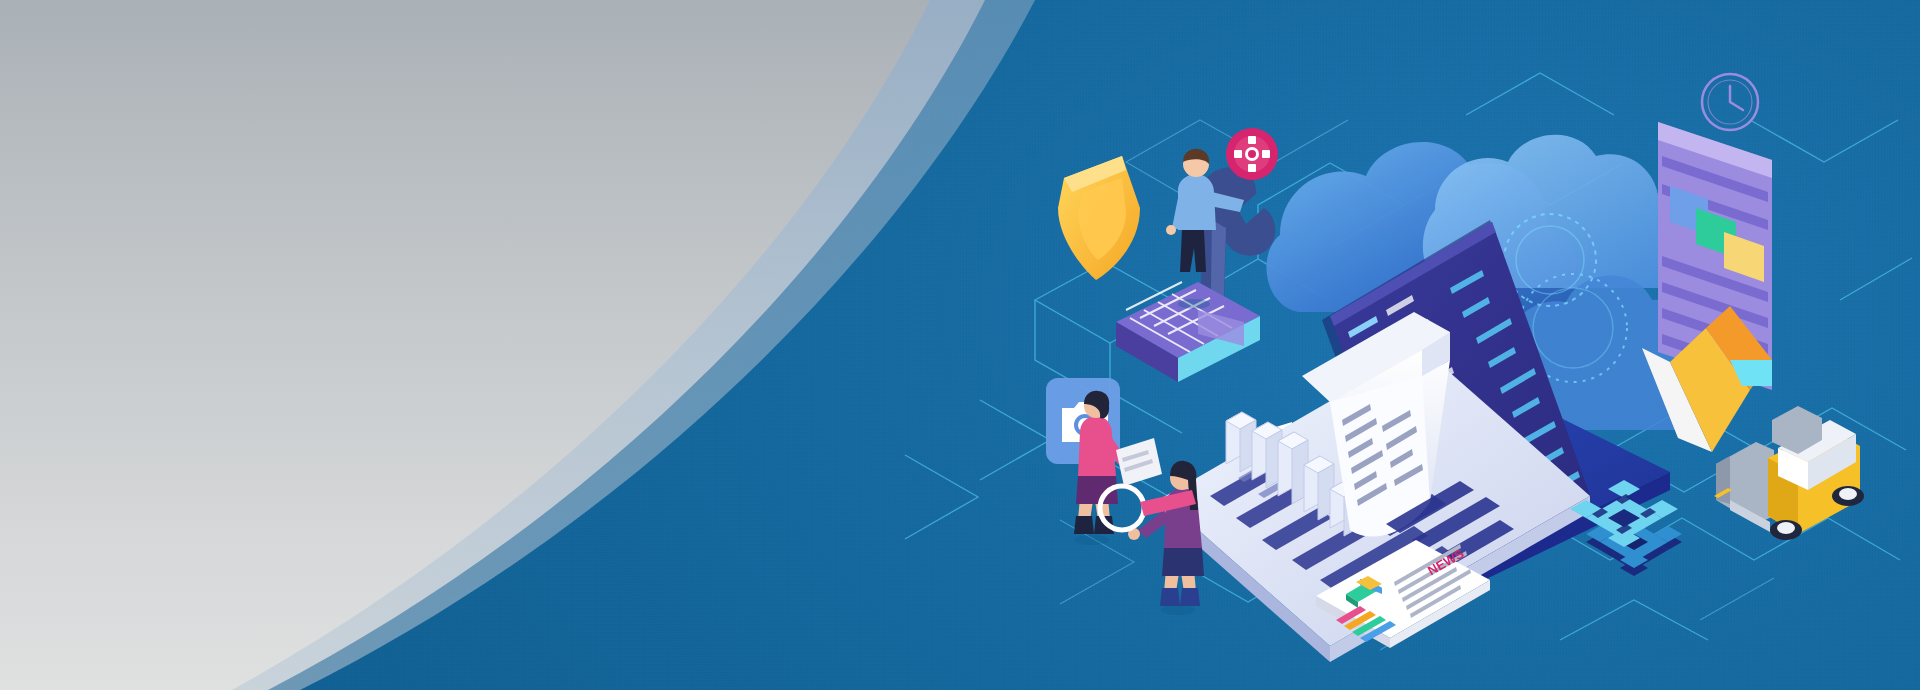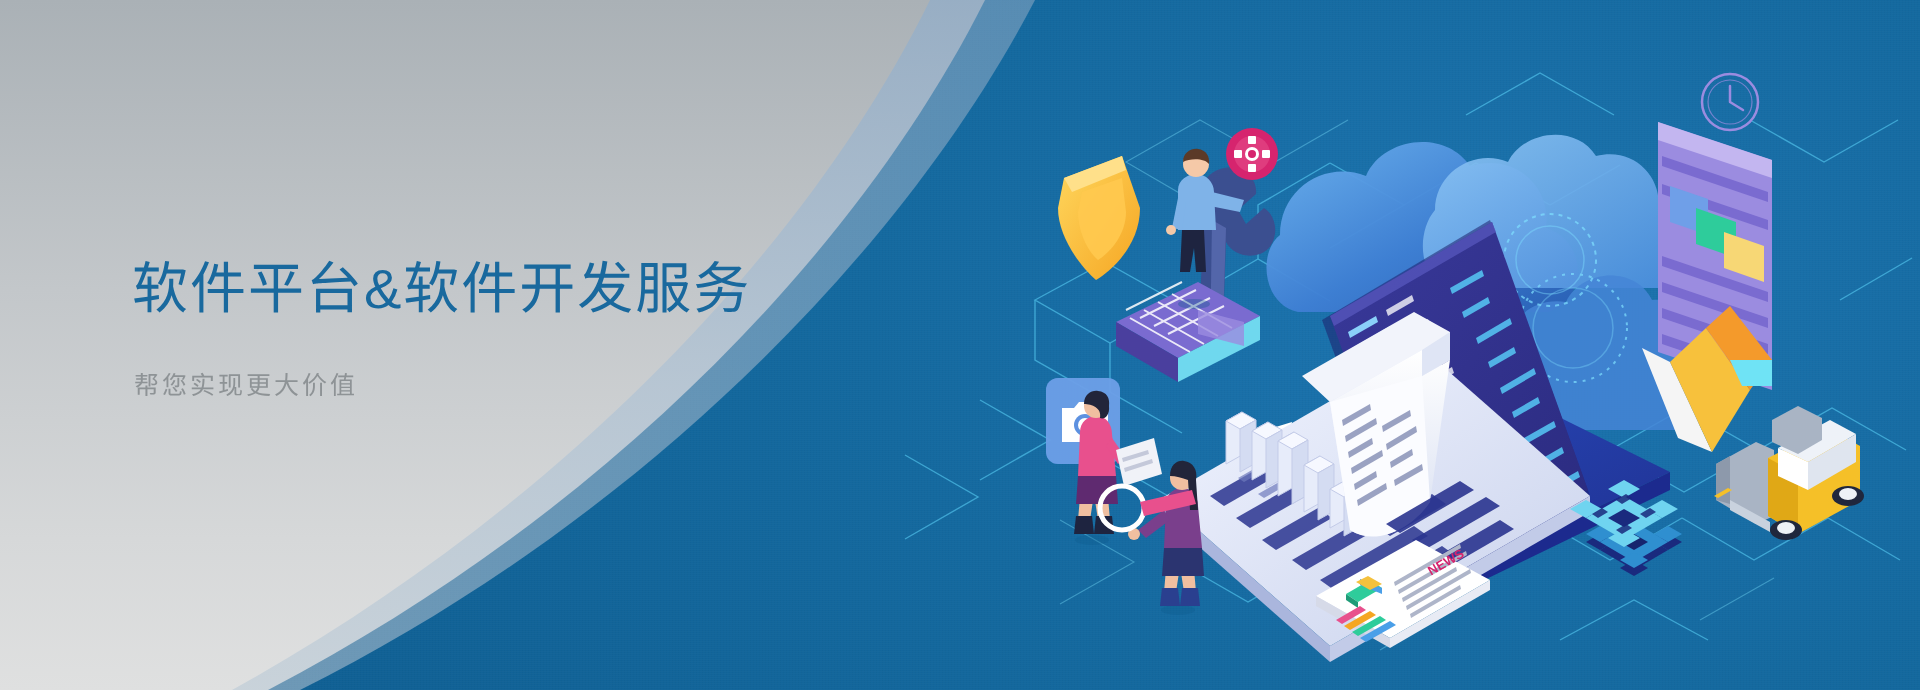--- a/index.html
+++ b/index.html
@@ -127,24 +127,20 @@
       </defs>
 
       <path d="M0,0 L1035,0 C905,250 640,520 300,690 L0,690 Z" fill="url(#gBand2)" opacity=".55"></path>
 
       <path d="M0,0 L985,0 C862,245 610,512 268,690 L0,690 Z" fill="url(#gBand)" opacity=".9"></path>
 
       <path d="M0,0 L930,0 C812,240 566,505 232,690 L0,690 Z" fill="url(#gGrey)"></path>
     </svg>
   </div>
 
-  <div class="text-block">
-    <h1 class="headline">软件平台&amp;软件开发服务</h1>
-    <p class="subline">帮您实现更大价值</p>
-  </div>
 
   <div class="illus">
     <svg viewBox="0 0 890 620">
       <defs>
         <linearGradient id="cloudG" x1="0" y1="0" x2="1" y2="1">
           <stop offset="0%" stop-color="#6fb4f0"></stop>
           <stop offset="55%" stop-color="#3f7fd4"></stop>
           <stop offset="100%" stop-color="#2a5fb5"></stop>
         </linearGradient>
         <linearGradient id="cloudG2" x1="0" y1="0" x2="1" y2="1">

